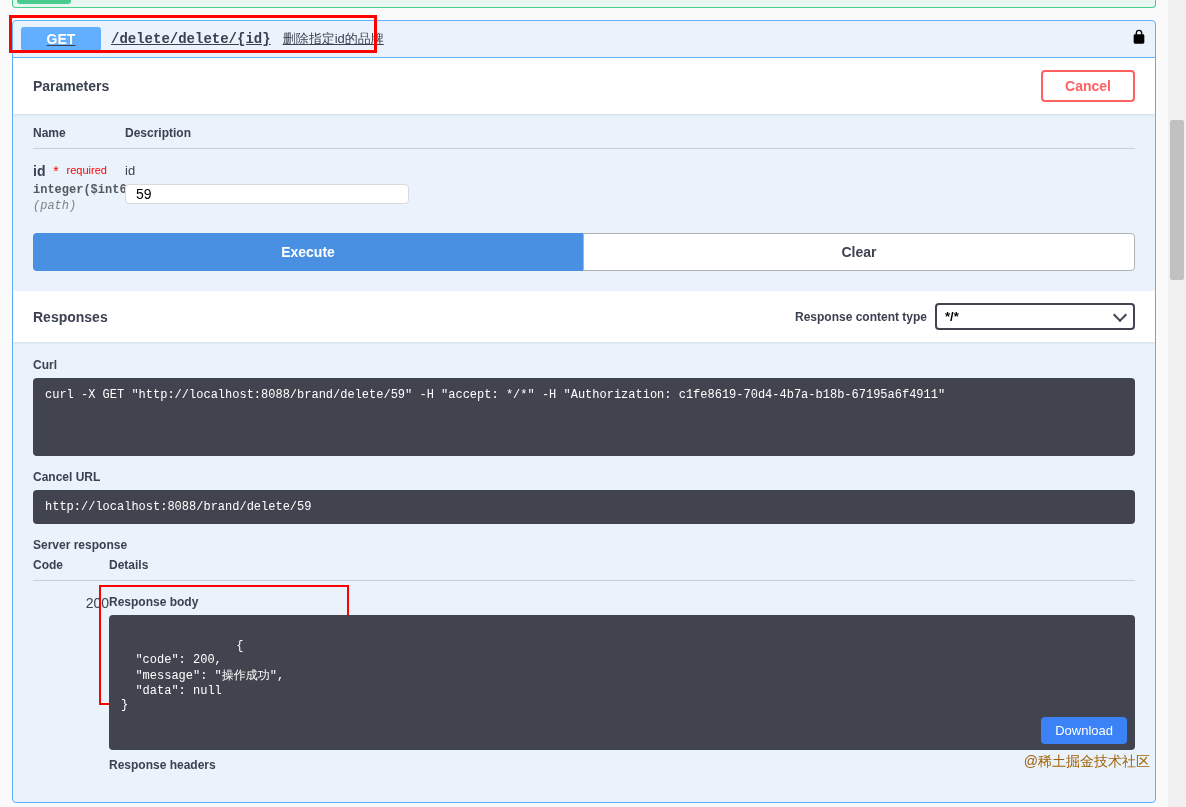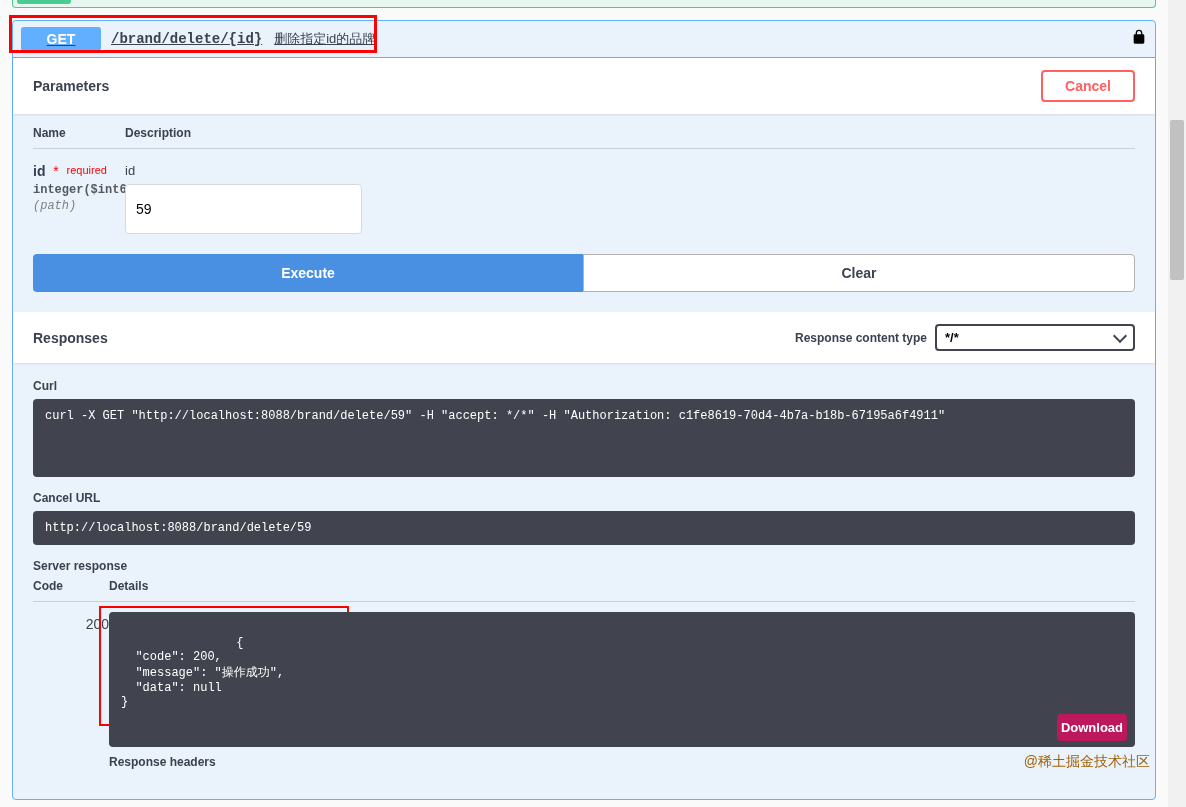--- a/index.html
+++ b/index.html
@@ -166,22 +166,22 @@
     font-size: 12px;
     font-style: italic;
     color: #808080;
     margin-top: 2px;
   }
   .param-desc-cell { flex: 1; }
   .param-desc-label { font-size: 13px; margin-bottom: 6px; color:#3b4151;}
   .param-input {
     border: 1px solid #d9d9d9;
     border-radius: 4px;
-    padding: 16px 10px;
-    width: 237px;
+    padding: 1px 10px;
+    width: 284px;
     font-size: 14px;
   }
 
   .exec-row {
     display: flex;
     padding: 0 20px 20px;
   }
   .exec-btn {
     flex: 1;
     background: #4990e2;
@@ -275,26 +275,26 @@
     padding: 10px 12px;
     border-radius: 4px;
     white-space: pre;
     position: relative;
     min-height: 86px;
   }
   .download-btn {
     position: absolute;
     right: 8px;
     bottom: 6px;
-    background: #be185d;
+    background: #3b82f6;
     color: #fff;
     border: none;
     border-radius: 4px;
-    padding: 6px 4px;
-    font-weight: 700;
+    padding: 6px 14px;
+    font-weight: 400;
     font-size: 13px;
     cursor: pointer;
   }
   .red-box-body {
     position: absolute;
     left: -10px;
     top: -6px;
     width: 250px;
     height: 120px;
     border: 2px solid #ff0000;
@@ -315,21 +315,21 @@
 <body>
 
 <div class="scroll-area">
 
   <div class="top-green-bar"></div>
 
   <div class="opblock">
     <div class="opblock-summary">
       <div class="red-box-summary"></div>
       <span class="method-badge">GET</span>
-      <span class="path">/brand/delete/{id}</span>
+      <span class="path">/delete/delete/{id}</span>
       <span class="summary-desc">删除指定id的品牌</span>
       <span class="lock-icon">
         <svg width="16" height="16" viewBox="0 0 24 24">
             <path fill="#000" d="M18 8h-1V6a5 5 0 0 0-10 0v2H6a2 2 0 0 0-2 2v10a2 2 0 0 0 2 2h12a2 2 0 0 0 2-2V10a2 2 0 0 0-2-2zM9 6a3 3 0 0 1 6 0v2H9z"></path>
           </svg>
       </span>
     </div>
 
     <div class="opblock-body">
       <div class="section-header">
@@ -386,20 +386,21 @@
         <div class="resp-table-head">
           <div class="resp-code-col">Code</div>
           <div class="resp-details-col">Details</div>
         </div>
 
         <div class="resp-row">
           <div class="resp-code">200</div>
           <div class="resp-details">
             <div style="position:relative;">
               <div class="red-box-body"></div>
+              <div class="resp-body-label">Response body</div>
               <div class="resp-body-block">
                 <span>{
   "code": 200,
   "message": "操作成功",
   "data": null
 }</span>
                 <button class="download-btn">Download</button>
               </div>
             </div>
             <div class="resp-headers-label">Response headers</div>

